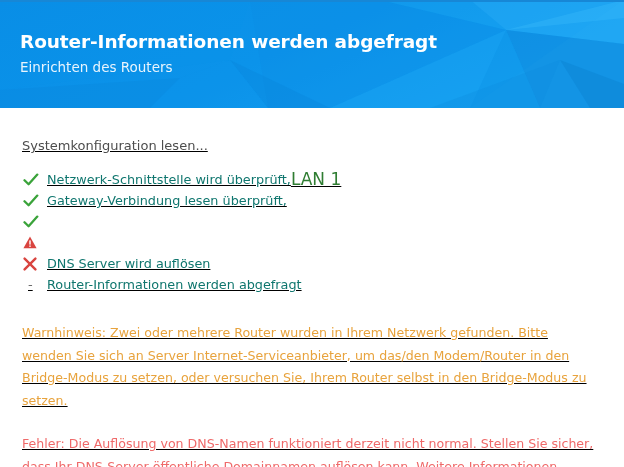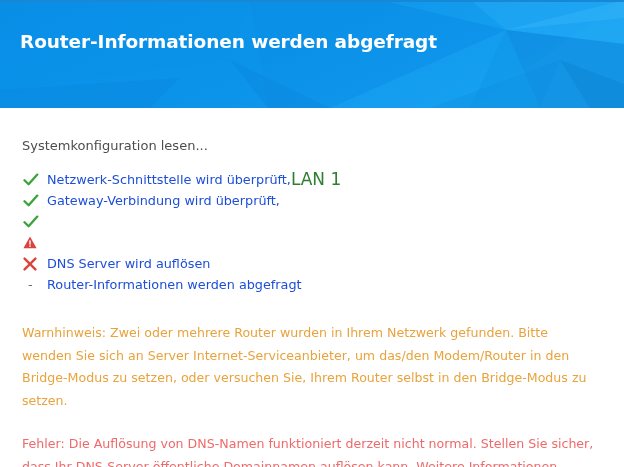--- a/index.html
+++ b/index.html
@@ -13,20 +13,21 @@
     background: #ffffff;
     font-family: "DejaVu Sans", "Liberation Sans", sans-serif;
     overflow: hidden;
   }
 
   #app {
     position: relative;
     width: 624px;
     height: 345px;
     background: #ffffff;
+    text-decoration: underline;
   }
 
   
   .header {
     position: relative;
     width: 624px;
     height: 108px;
     overflow: hidden;
     background: #0a90e8;
   }
@@ -97,21 +98,21 @@
     width: 24px;
     min-width: 24px;
     height: 21px;
     display: flex;
     align-items: center;
     justify-content: flex-start;
   }
   .status-icon svg { display: block; }
   .status-label {
     font-size: 12.8px;
-    color: #1d4ed8;
+    color: #0f766e;
   }
   .status-value {
     font-size: 17px;
     color: #2f7d32;
     margin-left: 0px;
   }
   .dash-icon {
     font-size: 13px;
     color: #6d6d6d;
     padding-left: 5px;
@@ -161,20 +162,21 @@
       <polygon points="268,108 330,108 230,60" fill="#0a85da" opacity="0.35"></polygon>
       <polygon points="150,108 268,108 230,60 180,78" fill="#0d92e9" opacity="0.28"></polygon>
       <polygon points="0,90 180,78 150,108 0,108" fill="#0a86dc" opacity="0.30"></polygon>
       <polygon points="0,0 250,0 230,60 0,90" fill="#0b90e9" opacity="0.22"></polygon>
       <polygon points="560,60 624,84 624,108 590,108" fill="#0b7fd0" opacity="0.40"></polygon>
       <polygon points="430,108 560,60 540,108" fill="#0d8bdf" opacity="0.30"></polygon>
     </svg>
     <div class="header-topline"></div>
     <div class="header-text">
       <div class="header-title">Router-Informationen werden abgefragt</div>
+      <div class="header-subtitle">Einrichten des Routers</div>
     </div>
   </div>
 
   <div class="content">
 
     <div class="status-heading">Systemkonfiguration lesen...</div>
 
     <div class="status-list" id="status-list">
         <div class="status-row">
           <span class="status-icon">
@@ -184,21 +186,21 @@
           </span>
           <span class="status-label">Netzwerk-Schnittstelle wird überprüft,</span>
           <span class="status-value"> LAN 1</span>
         </div>
         <div class="status-row">
           <span class="status-icon">
             <svg width="16" height="14" viewBox="0 0 16 14">
               <path d="M1.5 7.2 L5.6 11.3 L14.3 1.6" stroke="#3aa33a" stroke-width="2.3" fill="none" stroke-linecap="round" stroke-linejoin="round"></path>
             </svg>
           </span>
-          <span class="status-label">Gateway-Verbindung wird überprüft,</span>
+          <span class="status-label">Gateway-Verbindung lesen überprüft,</span>
         </div>
         <div class="status-row">
           <span class="status-icon">
             <svg width="16" height="14" viewBox="0 0 16 14">
               <path d="M1.5 7.2 L5.6 11.3 L14.3 1.6" stroke="#3aa33a" stroke-width="2.3" fill="none" stroke-linecap="round" stroke-linejoin="round"></path>
             </svg>
           </span>
         </div>
         <div class="status-row">
           <span class="status-icon">

